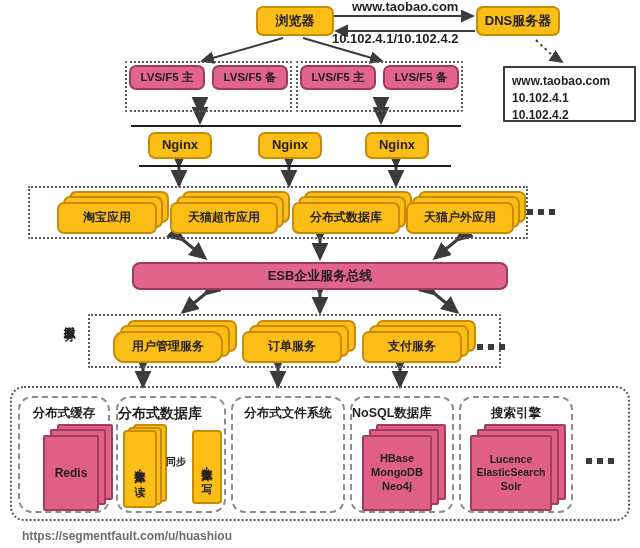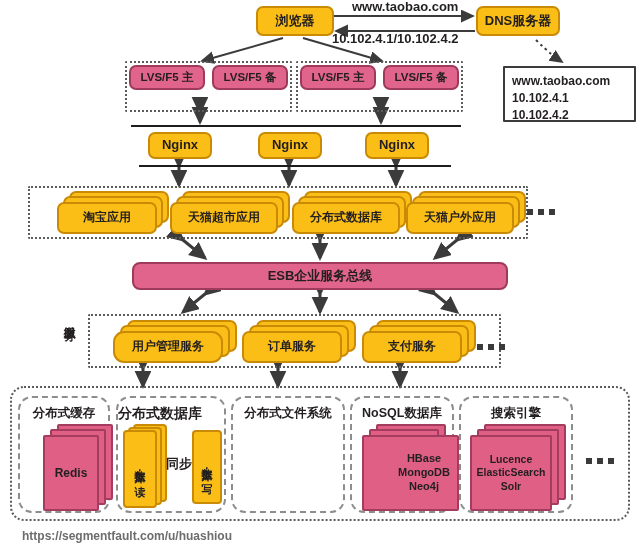--- a/index.html
+++ b/index.html
@@ -292,38 +292,38 @@
   <div class="abs dashsub" style="left:116px;top:396px;width:110px;height:117px;">
     <div class="label" style="text-align:left;font-size:14px;margin-top:7px;">分布式数据库</div>
   </div>
   <div class="stack" style="left:123px;top:424px;width:44px;height:84px;">
     <div class="lay l3" style="left:10px;top:0;width:30px;height:74px;border-radius:4px;"></div>
     <div class="lay l2" style="left:5px;top:3px;width:30px;height:74px;border-radius:4px;"></div>
     <div class="lay l1" style="left:0;top:6px;width:30px;height:74px;border-radius:4px;">
       <span class="vtext" style="font-size:11px;">数据库·读</span>
     </div>
   </div>
-  <div class="abs label" style="left:166px;top:455px;font-size:13px;">
+  <div class="abs label" style="left:166px;top:455px;font-size:10px;">
     <span>同步</span>
   </div>
   <div class="abs gold-sq node" style="left:192px;top:430px;width:30px;height:74px;">
     <span class="vtext" style="font-size:11px;">数据库·写</span>
   </div>
 
   <div class="abs dashsub" style="left:231px;top:396px;width:114px;height:117px;">
     <div class="label" style="text-align:center;font-size:12.5px;margin-top:7px;">分布式文件系统</div>
   </div>
 
   <div class="abs dashsub" style="left:350px;top:396px;width:104px;height:117px;">
-    <div class="label" style="text-align:center;font-size:12.5px;margin-top:7px;">NoSQL数据库</div>
+    <div class="label" style="text-align:left;font-size:12.5px;margin-top:7px;">NoSQL数据库</div>
   </div>
   <div class="stack pstack" style="left:362px;top:424px;width:82px;height:84px;">
     <div class="lay l3" style="left:14px;top:0;width:66px;height:72px;"></div>
     <div class="lay l2" style="left:7px;top:5px;width:66px;height:72px;"></div>
-    <div class="lay l1" style="left:0;top:11px;width:66px;height:72px;font-size:11px;flex-direction:column;padding-left:27px;">
+    <div class="lay l1" style="left:0;top:11px;width:66px;height:72px;font-size:11px;flex-direction:column;">
       <span>HBase</span>
       <span>MongoDB</span>
       <span>Neo4j</span>
     </div>
   </div>
 
   <div class="abs dashsub" style="left:459px;top:396px;width:114px;height:117px;">
     <div class="label" style="text-align:center;font-size:12.5px;margin-top:7px;">搜索引擎</div>
   </div>
   <div class="stack pstack" style="left:470px;top:424px;width:94px;height:84px;">

